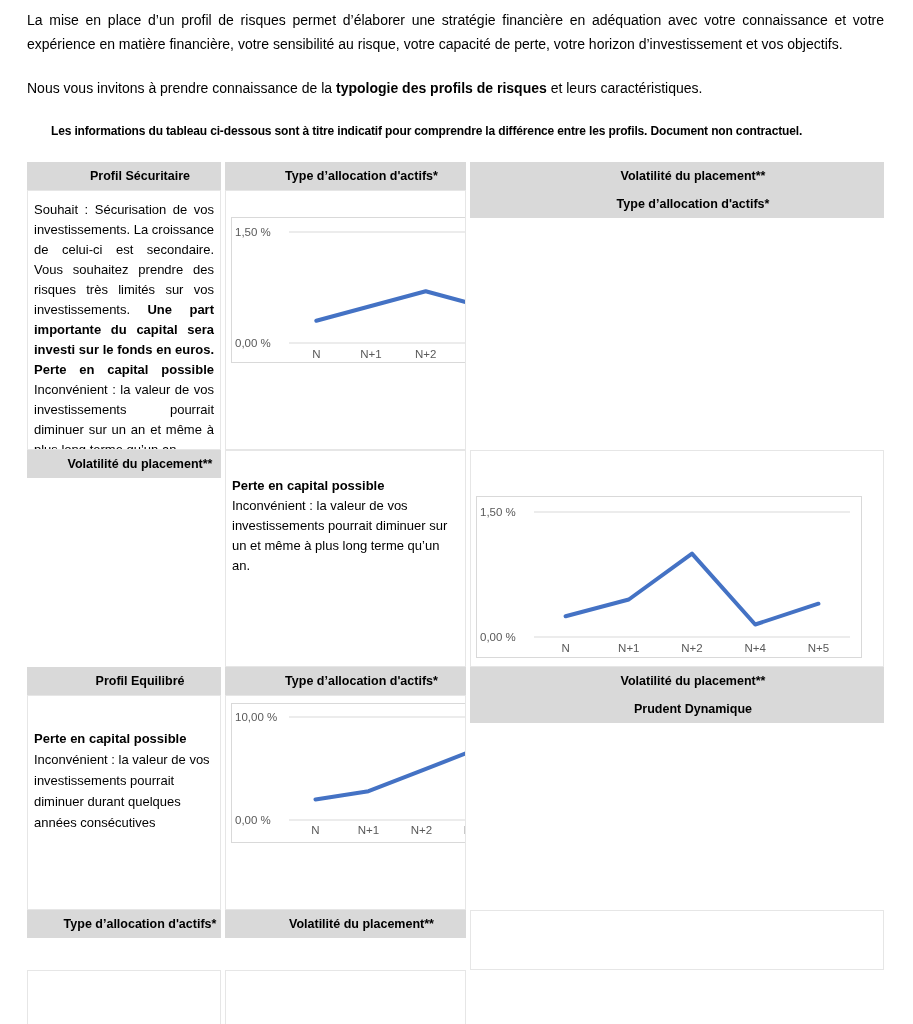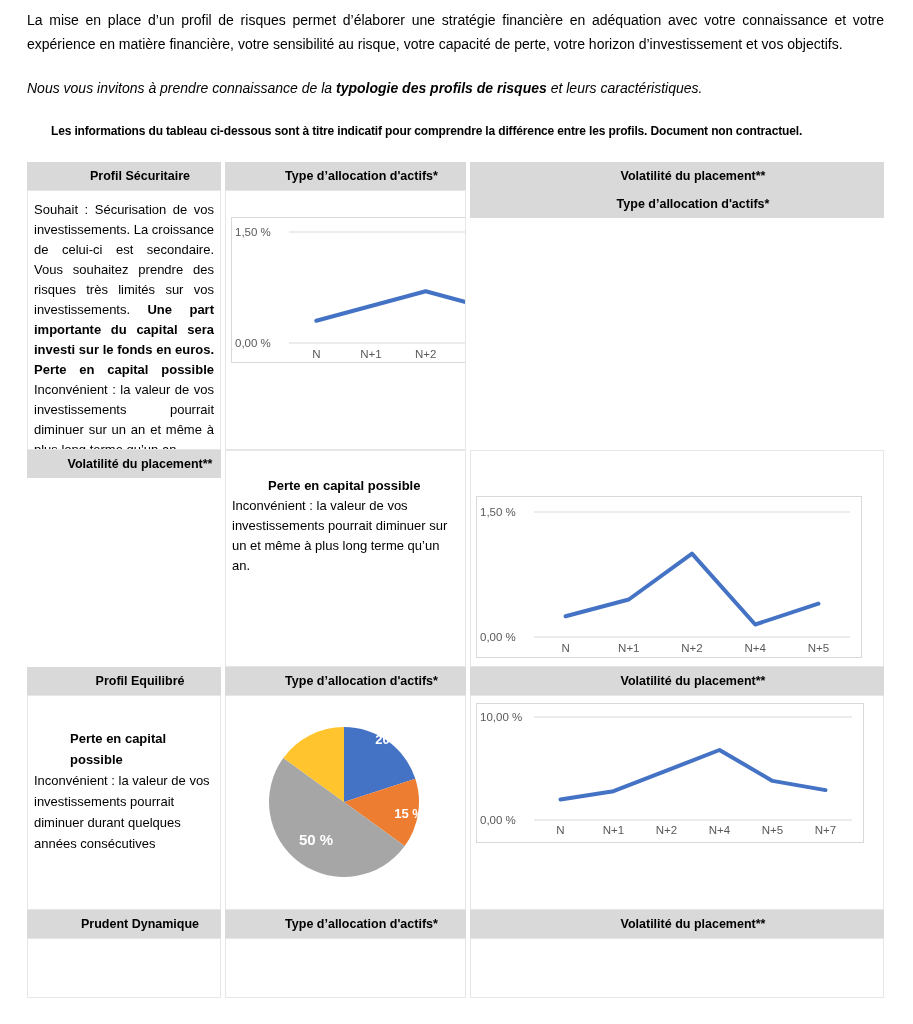--- a/index.html
+++ b/index.html
@@ -2,21 +2,21 @@
 <html><head>
 <meta charset="utf-8">
 <style>
   html,body{margin:0;padding:0;background:#fff;}
   body{
     width:913px;height:1024px;overflow:hidden;position:relative;
     font-family:"Liberation Sans",sans-serif;color:#000;
   }
   .page{position:absolute;left:27px;top:8px;width:857px;}
   .p1{margin:0;font-size:14px;line-height:24px;text-align:justify;}
-  .p2{margin:23px 0 0 0;font-size:14px;line-height:18px;font-style:italic;}
+  .p2{margin:23px 0 0 0;font-size:14px;line-height:18px;}
   .note{margin:27px 0 0 0;font-size:12px;font-weight:bold;letter-spacing:-0.15px;white-space:nowrap;overflow:hidden;line-height:15px;padding-left:24px;}
   .rtable{
     margin-top:23px;
     display:grid;
     grid-template-columns:194px 241px 414px;
     column-gap:4px;row-gap:0;
     background:#fff;
   }
   .hcell{
     background:#D9D9D9;height:28px;
@@ -25,21 +25,21 @@
   }
   .tcell{
     background:#fff;border:1px solid #E6E6E6;box-sizing:border-box;
     position:relative;overflow:hidden;
   }
   .hr1{height:260px;} .hr2{height:217px;} .hr3{height:215px;} .hr4{height:60px;}
   .desc{font-size:13px;line-height:20px;padding:9px 6px 0 6px;}
   .desc.justify{text-align:justify;}
   .desc.pt2{padding-top:25px;line-height:20px;}
   .desc.pt3{padding-top:32px;line-height:21px;}
-  .desc b.blk{display:block;margin-left:36px;}
+  .desc b.blk{display:block;}
   .pies{position:absolute;left:0;top:0;}
   .lines{position:absolute;}
   svg text{font-family:"Liberation Sans",sans-serif;}
 </style>
 </head>
 <body>
 
 <div class="page">
 
   <p class="p1">La mise en place d’un profil de risques permet d’élaborer une stratégie financière en adéquation avec votre connaissance et votre expérience en matière financière, votre sensibilité au risque, votre capacité de perte, votre horizon d’investissement et vos objectifs.</p>
@@ -91,31 +91,20 @@
           <polyline points="89.6,120.2 152.8,103.5 216.0,57.7 279.2,128.5 342.4,107.7" fill="none" stroke="#4472C4" stroke-width="4" stroke-linejoin="round" stroke-linecap="round"></polyline>
         </svg>
     </div>
 
     <div class="hcell">Profil Equilibré</div>
     <div class="hcell">Type d’allocation d'actifs*</div>
     <div class="hcell">Volatilité du placement**</div>
 
     <div class="tcell hr3 desc pt3"><b class="blk">Perte en capital possible</b><span>Inconvénient : la valeur de vos investissements pourrait diminuer durant quelques années consécutives</span></div>
     <div class="tcell hr3">
-      <svg id="pie2" class="pies" width="194" height="213">
-          <path d="M 118 106 L 118 31 A 75 75 0 0 1 189.3292387221365 82.82372542187895 Z" fill="#4472C4"></path>
-          <path d="M 118 106 L 189.3292387221365 82.82372542187895 A 75 75 0 0 1 178.67627457812105 150.08389392193547 Z" fill="#ED7D31"></path>
-          <path d="M 118 106 L 178.67627457812105 150.08389392193547 A 75 75 0 0 1 57.32372542187893 61.91610607806453 Z" fill="#A6A6A6"></path>
-          <path d="M 118 106 L 57.32372542187893 61.91610607806453 A 75 75 0 0 1 117.99999999999999 31 Z" fill="#FFC42E"></path>
-          <text x="164" y="48" fill="#FFFFFF" font-size="13" font-weight="bold" text-anchor="middle">20 %</text>
-          <text x="183" y="122" fill="#FFFFFF" font-size="13" font-weight="bold" text-anchor="middle">15 %</text>
-          <text x="90" y="149" fill="#FFFFFF" font-size="15" font-weight="bold" text-anchor="middle">50 %</text>
-        </svg>
-    </div>
-    <div class="tcell hr3">
       <svg id="line2" class="lines" width="388" height="140" style="left: 5px; top: 7px;">
           <rect x="0.5" y="0.5" width="387" height="139" fill="#FFFFFF" stroke="#D9D9D9" stroke-width="1"></rect>
           <line x1="58" y1="14" x2="376" y2="14" stroke="#D9D9D9" stroke-width="1"></line>
           <line x1="58" y1="117" x2="376" y2="117" stroke="#D9D9D9" stroke-width="1"></line>
           <text x="4" y="18" fill="#595959" font-size="11.5">10,00 %</text>
           <text x="4" y="121" fill="#595959" font-size="11.5">0,00 %</text>
           <text x="84.5" y="131" fill="#595959" font-size="11.5" text-anchor="middle">N</text>
           <text x="137.5" y="131" fill="#595959" font-size="11.5" text-anchor="middle">N+1</text>
           <text x="190.5" y="131" fill="#595959" font-size="11.5" text-anchor="middle">N+2</text>
           <text x="243.5" y="131" fill="#595959" font-size="11.5" text-anchor="middle">N+4</text>

